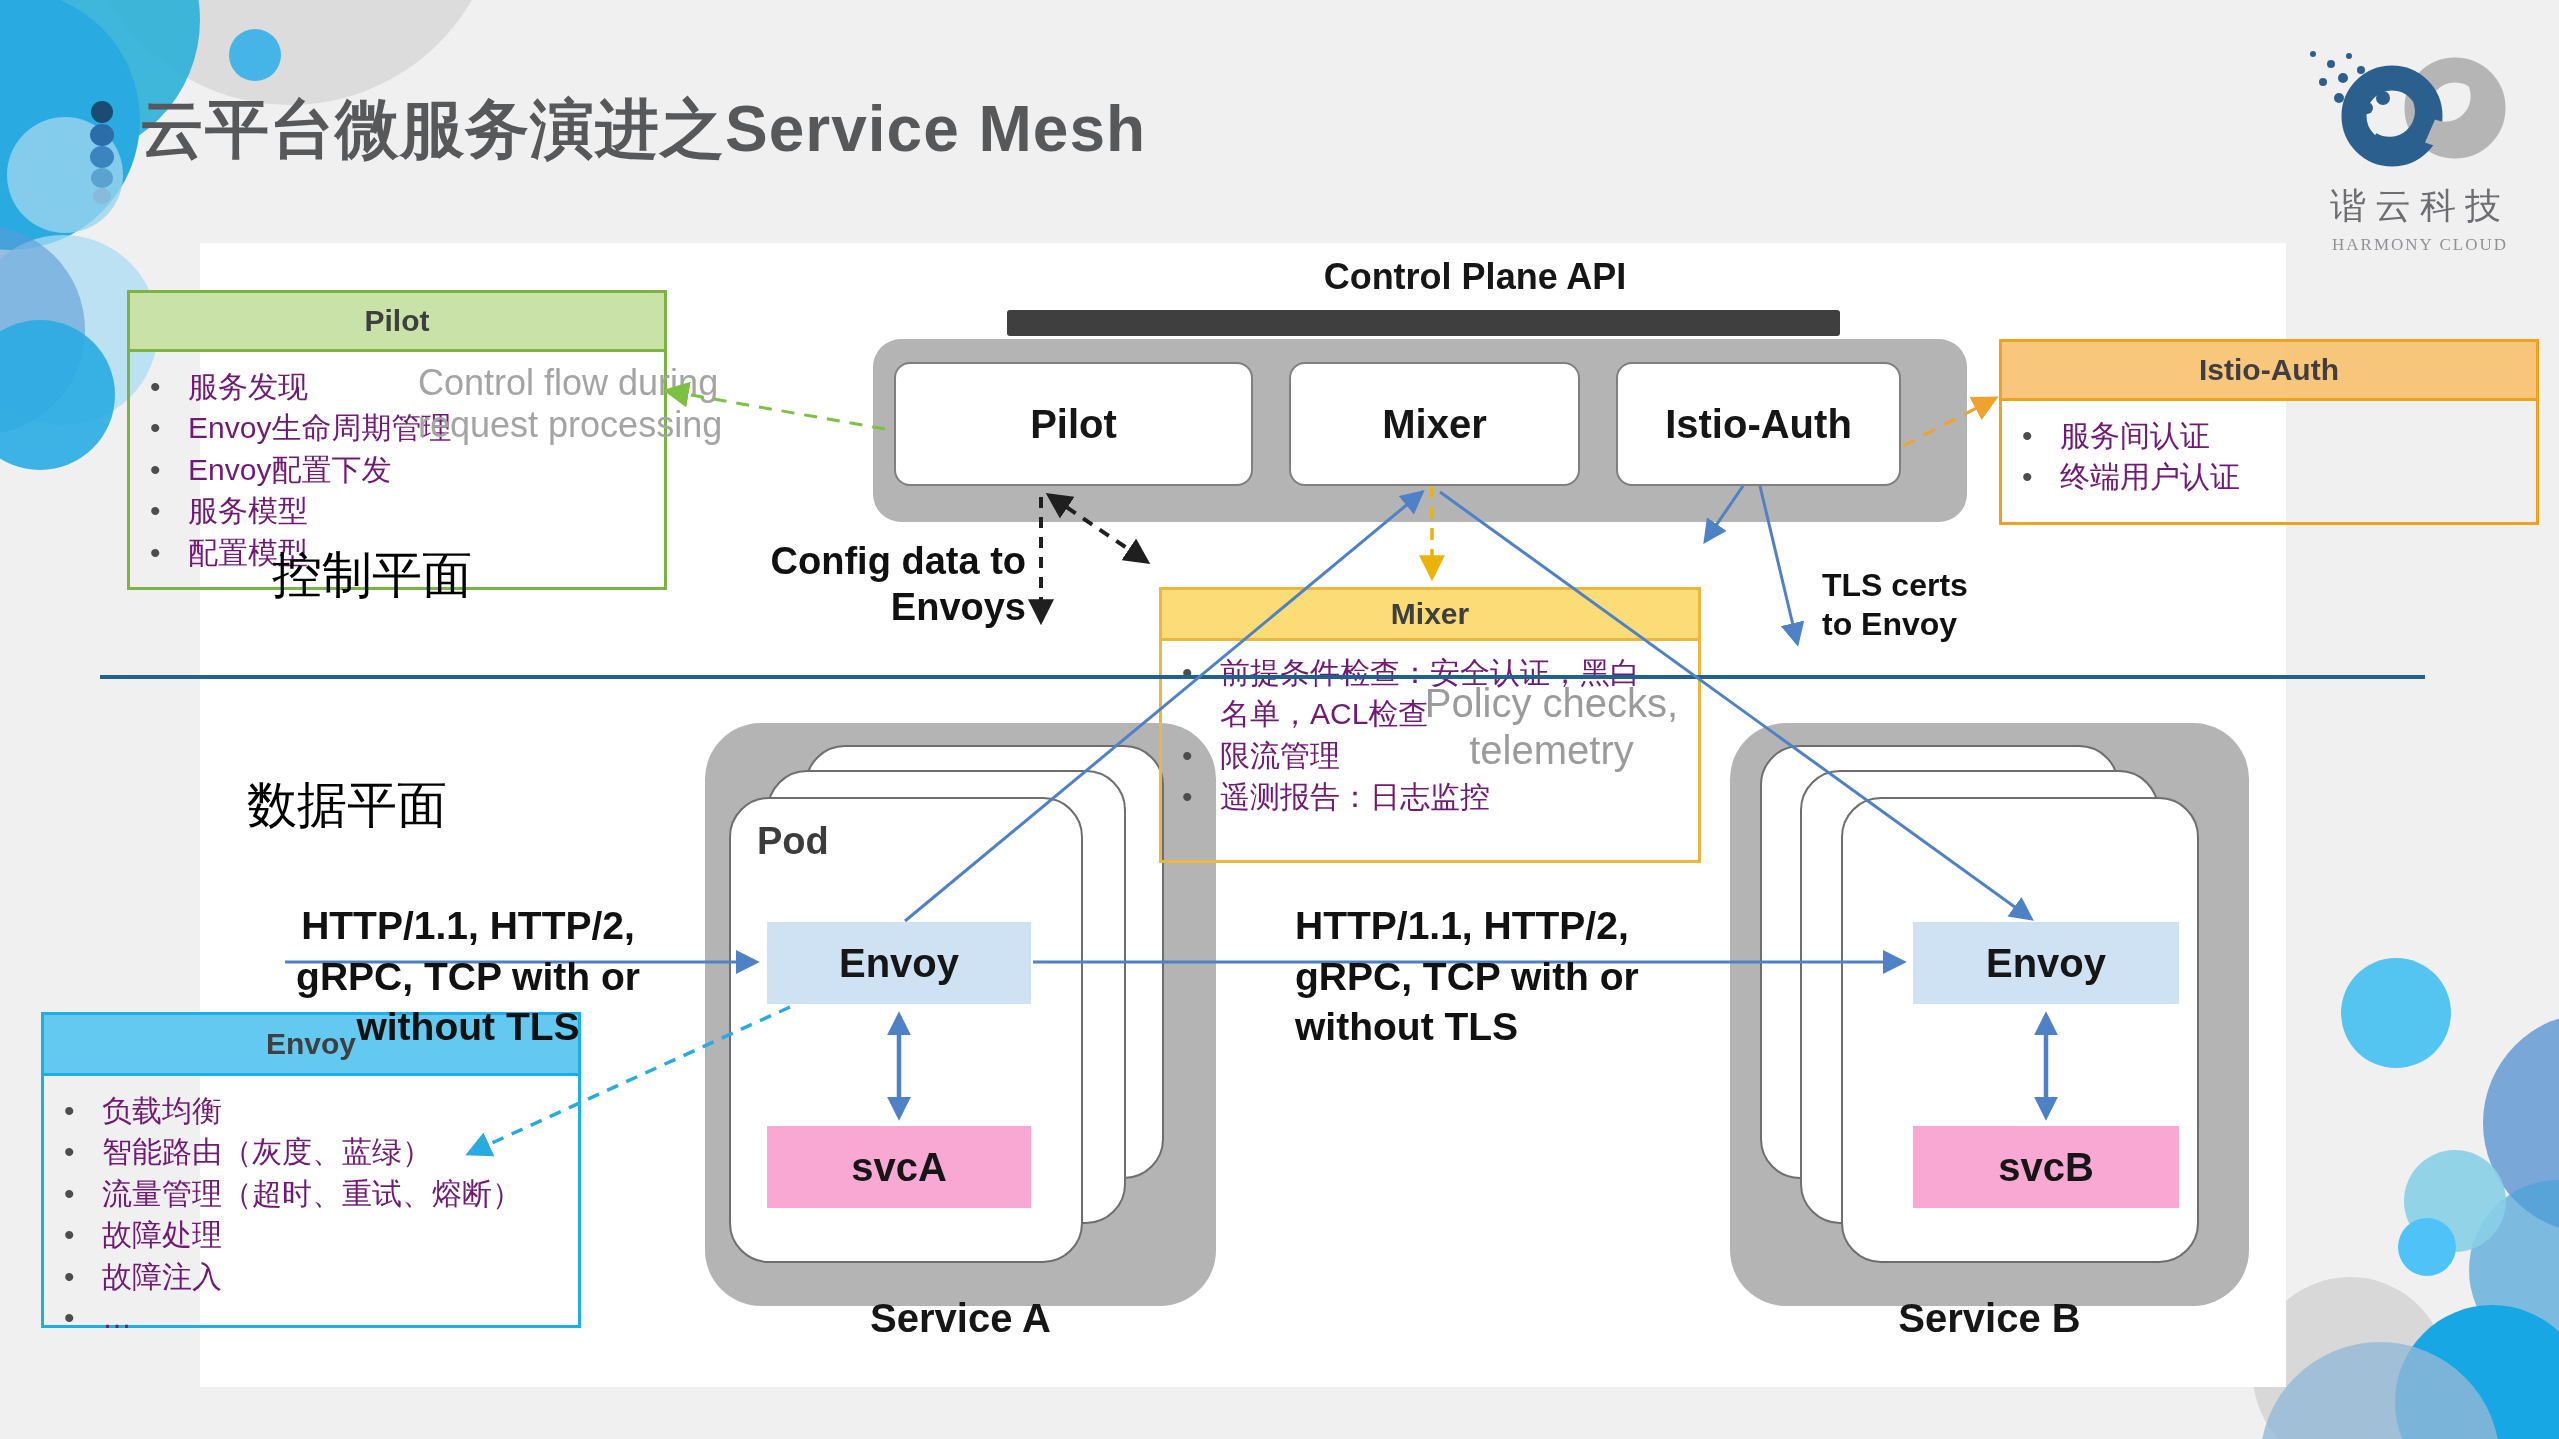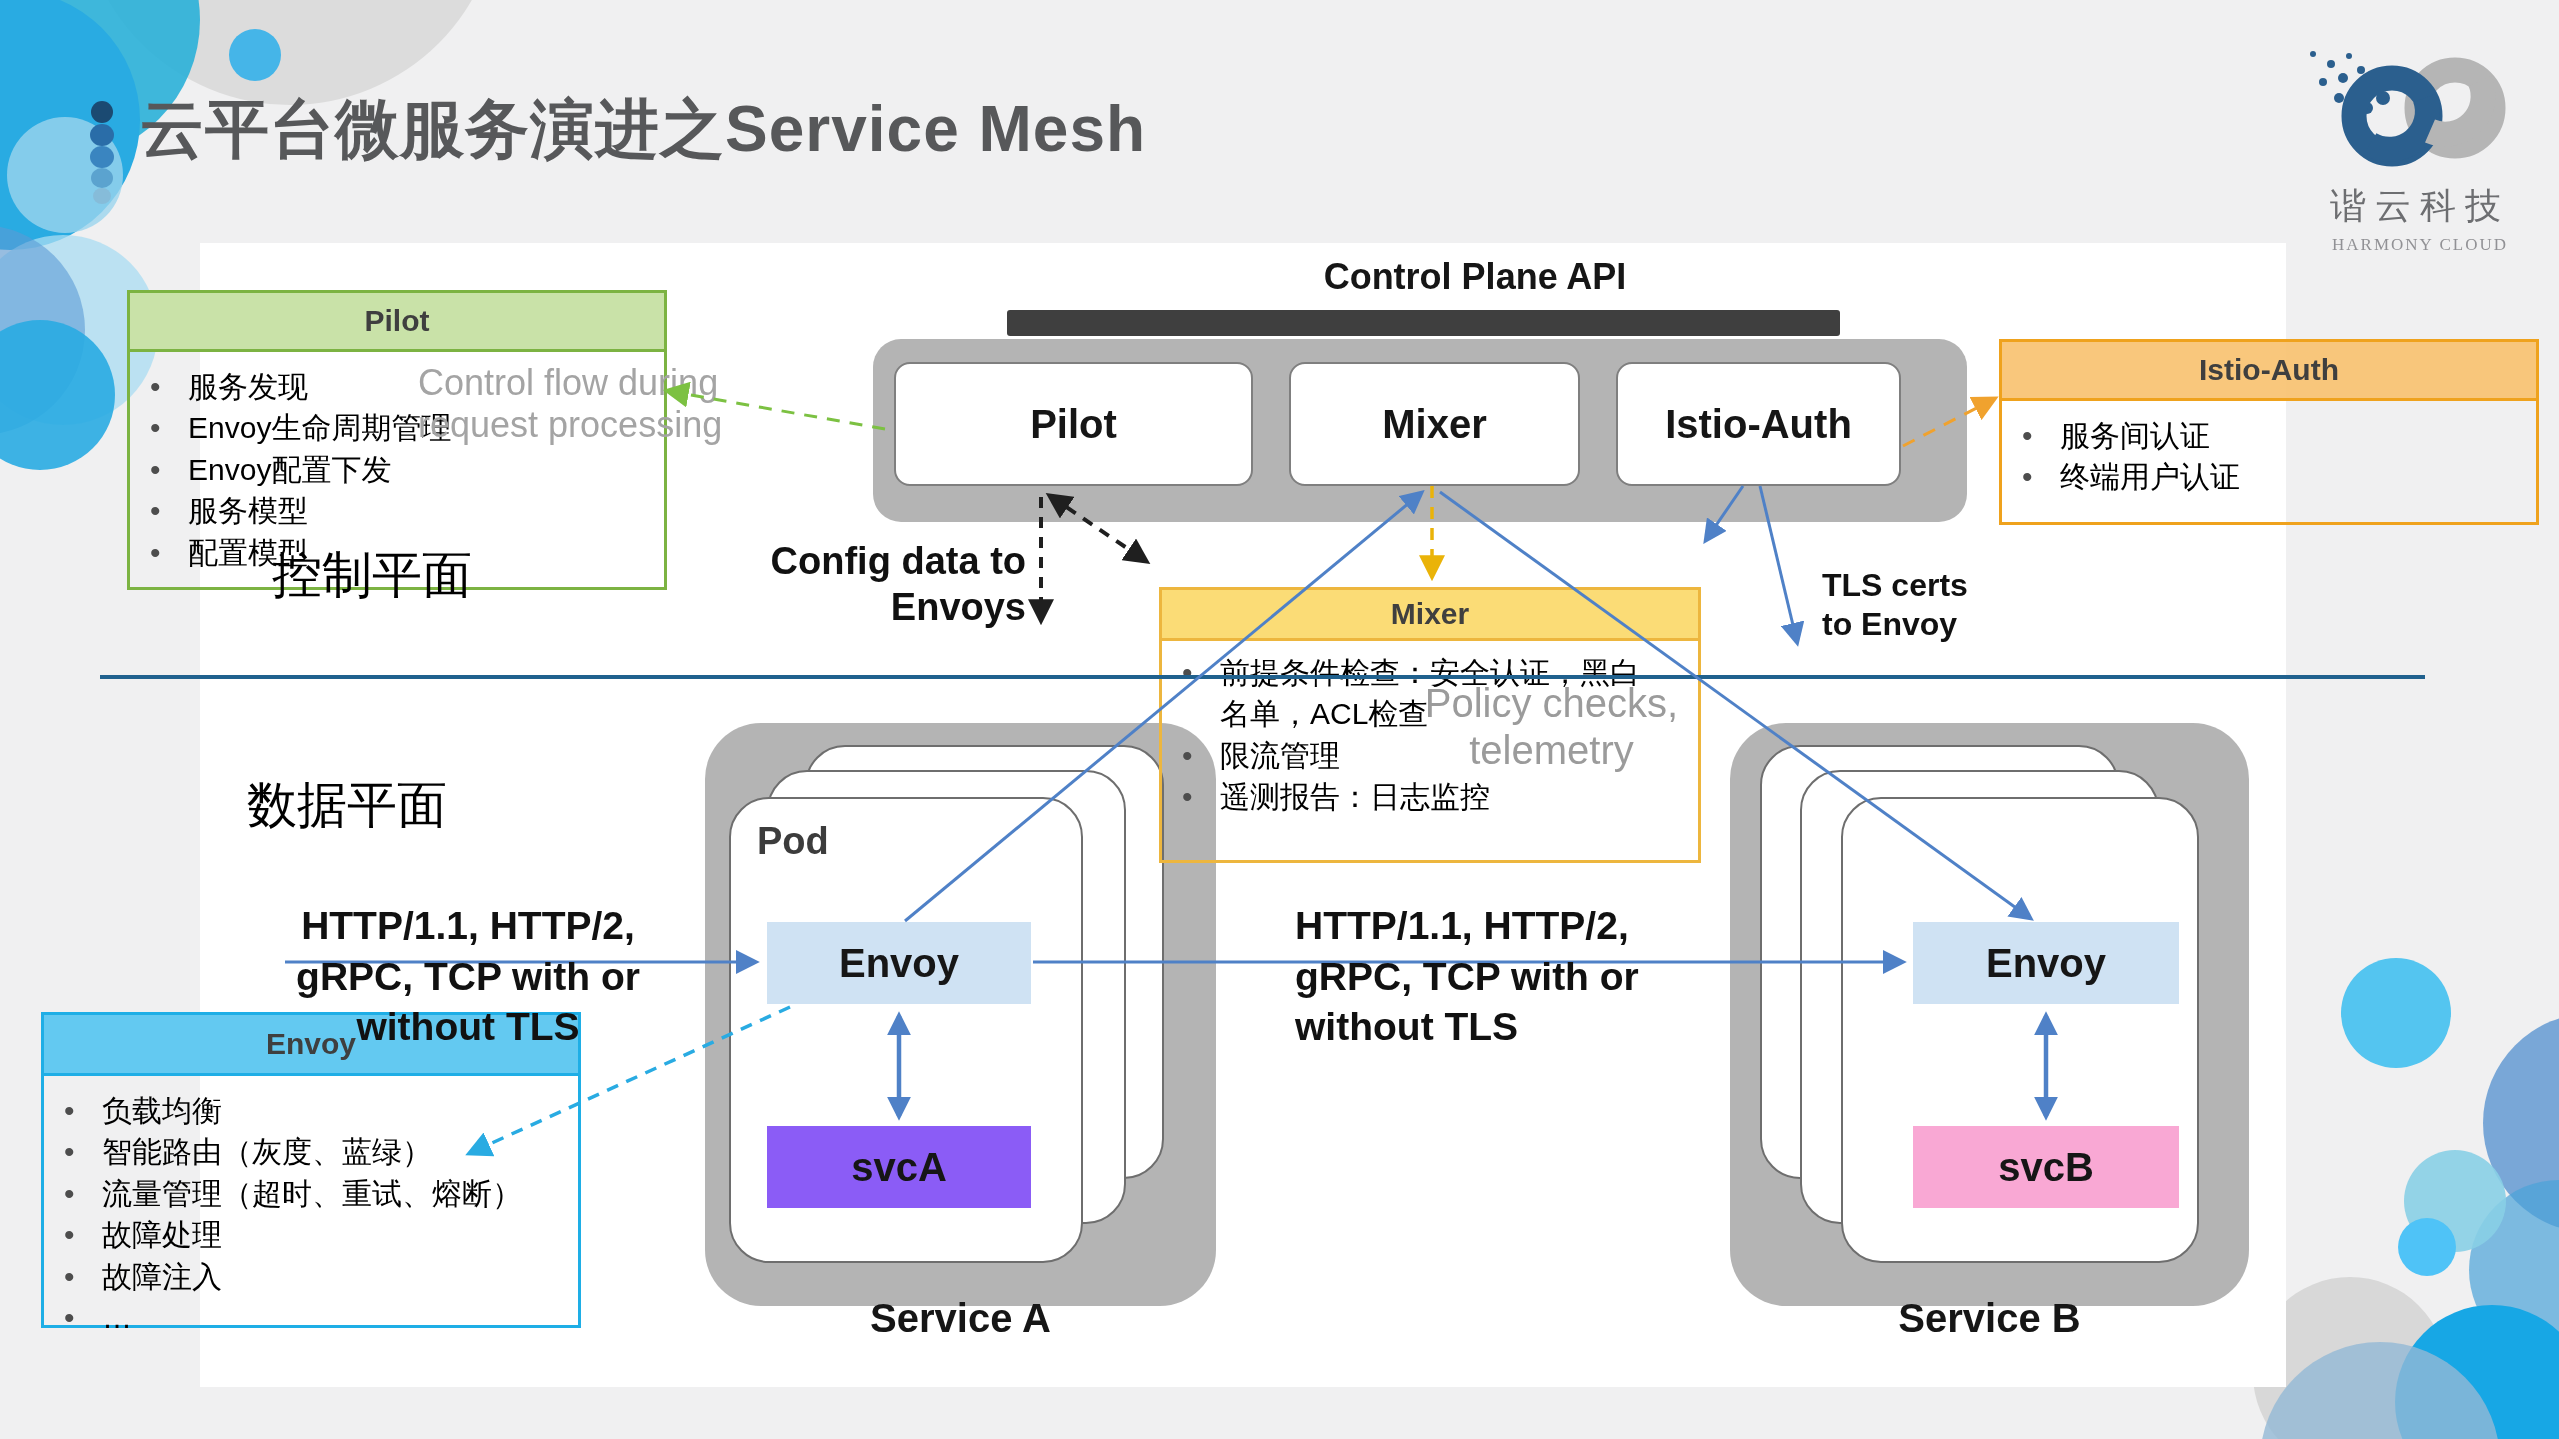--- a/index.html
+++ b/index.html
@@ -26,21 +26,21 @@
   #cp-bar{left:1007px;top:310px;width:833px;height:26px;background:#3f3f3f;border-radius:3px;z-index:2;}
   #cp-box{left:873px;top:339px;width:1094px;height:183px;background:#b4b4b4;border-radius:28px;z-index:2;}
   .cp-comp{top:362px;height:120px;background:#ffffff;border:2px solid #7f7f7f;border-radius:16px;
     display:flex;align-items:center;justify-content:center;font-size:40px;font-weight:bold;color:#161616;z-index:2;}
   #cp-pilot{left:894px;width:355px;}
   #cp-mixer{left:1289px;width:287px;}
   #cp-auth{left:1616px;width:281px;}
   
   .callout{border:3px solid;z-index:3;background:transparent;}
   .callout .hd{display:flex;align-items:center;justify-content:center;font-weight:bold;color:#3f3f3f;font-size:30px;border-bottom:3px solid;}
-  .callout ul{list-style:none;margin:14px 0 0 0;padding:0;font-size:30px;color:#000000;line-height:1.38;}
+  .callout ul{list-style:none;margin:14px 0 0 0;padding:0;font-size:30px;color:#701a75;line-height:1.38;}
   .callout li{position:relative;padding-left:58px;}
   .callout li::before{content:"\2022";position:absolute;left:20px;color:#4d4d4d;}
   #callout-pilot{left:127px;top:290px;width:534px;height:294px;border-color:#7cb342;}
   #callout-pilot .hd{height:56px;background:#c9e2a8;border-color:#7cb342;}
   #callout-istio{left:1999px;top:339px;width:534px;height:180px;border-color:#efa21d;}
   #callout-istio .hd{height:56px;background:rgba(248,194,113,0.92);border-color:#efa21d;}
   #callout-mixer{left:1159px;top:587px;width:536px;height:270px;border-color:#edb63e;}
   #callout-mixer .hd{height:48px;background:rgba(251,217,106,0.92);border-color:#edb63e;}
   #callout-mixer ul{margin-top:11px;padding-right:33px;}
   #callout-envoy{left:41px;top:1012px;width:534px;height:310px;border-color:#1eaee6;}
@@ -59,21 +59,21 @@
   #ann-tls{left:1822px;top:566px;font-size:32px;}
   #ann-http-left{left:272px;top:901px;width:392px;text-align:center;font-size:39px;line-height:1.3;}
   #ann-http-mid{left:1295px;top:901px;font-size:39px;line-height:1.3;}
   
   .svc-wrap{background:#b4b4b4;border-radius:56px;z-index:2;}
   #svc-a{left:705px;top:723px;width:511px;height:583px;}
   #svc-b{left:1730px;top:723px;width:519px;height:583px;}
   .pod-layer{position:absolute;background:#ffffff;border:2px solid #6e6e6e;border-radius:40px;}
   .node{position:absolute;display:flex;align-items:center;justify-content:center;font-size:40px;font-weight:bold;color:#161616;z-index:3;}
   #envoy-a{left:767px;top:922px;width:264px;height:82px;background:#cfe2f3;}
-  #svca{left:767px;top:1126px;width:264px;height:82px;background:#8b5cf6;}
+  #svca{left:767px;top:1126px;width:264px;height:82px;background:#f9a8d4;}
   #envoy-b{left:1913px;top:922px;width:266px;height:82px;background:#cfe2f3;}
   #svcb{left:1913px;top:1126px;width:266px;height:82px;background:#f9a8d4;}
   #pod-label{left:757px;top:820px;font-size:38px;font-weight:600;color:#3c3c3c;z-index:3;}
   .svc-label{font-size:40px;font-weight:bold;color:#161616;text-align:center;z-index:2;}
   #svc-a-label{left:705px;top:1296px;width:511px;}
   #svc-b-label{left:1730px;top:1296px;width:519px;}
   
   #arrows{left:0;top:0;z-index:5;pointer-events:none;}
 </style>
 </head>

